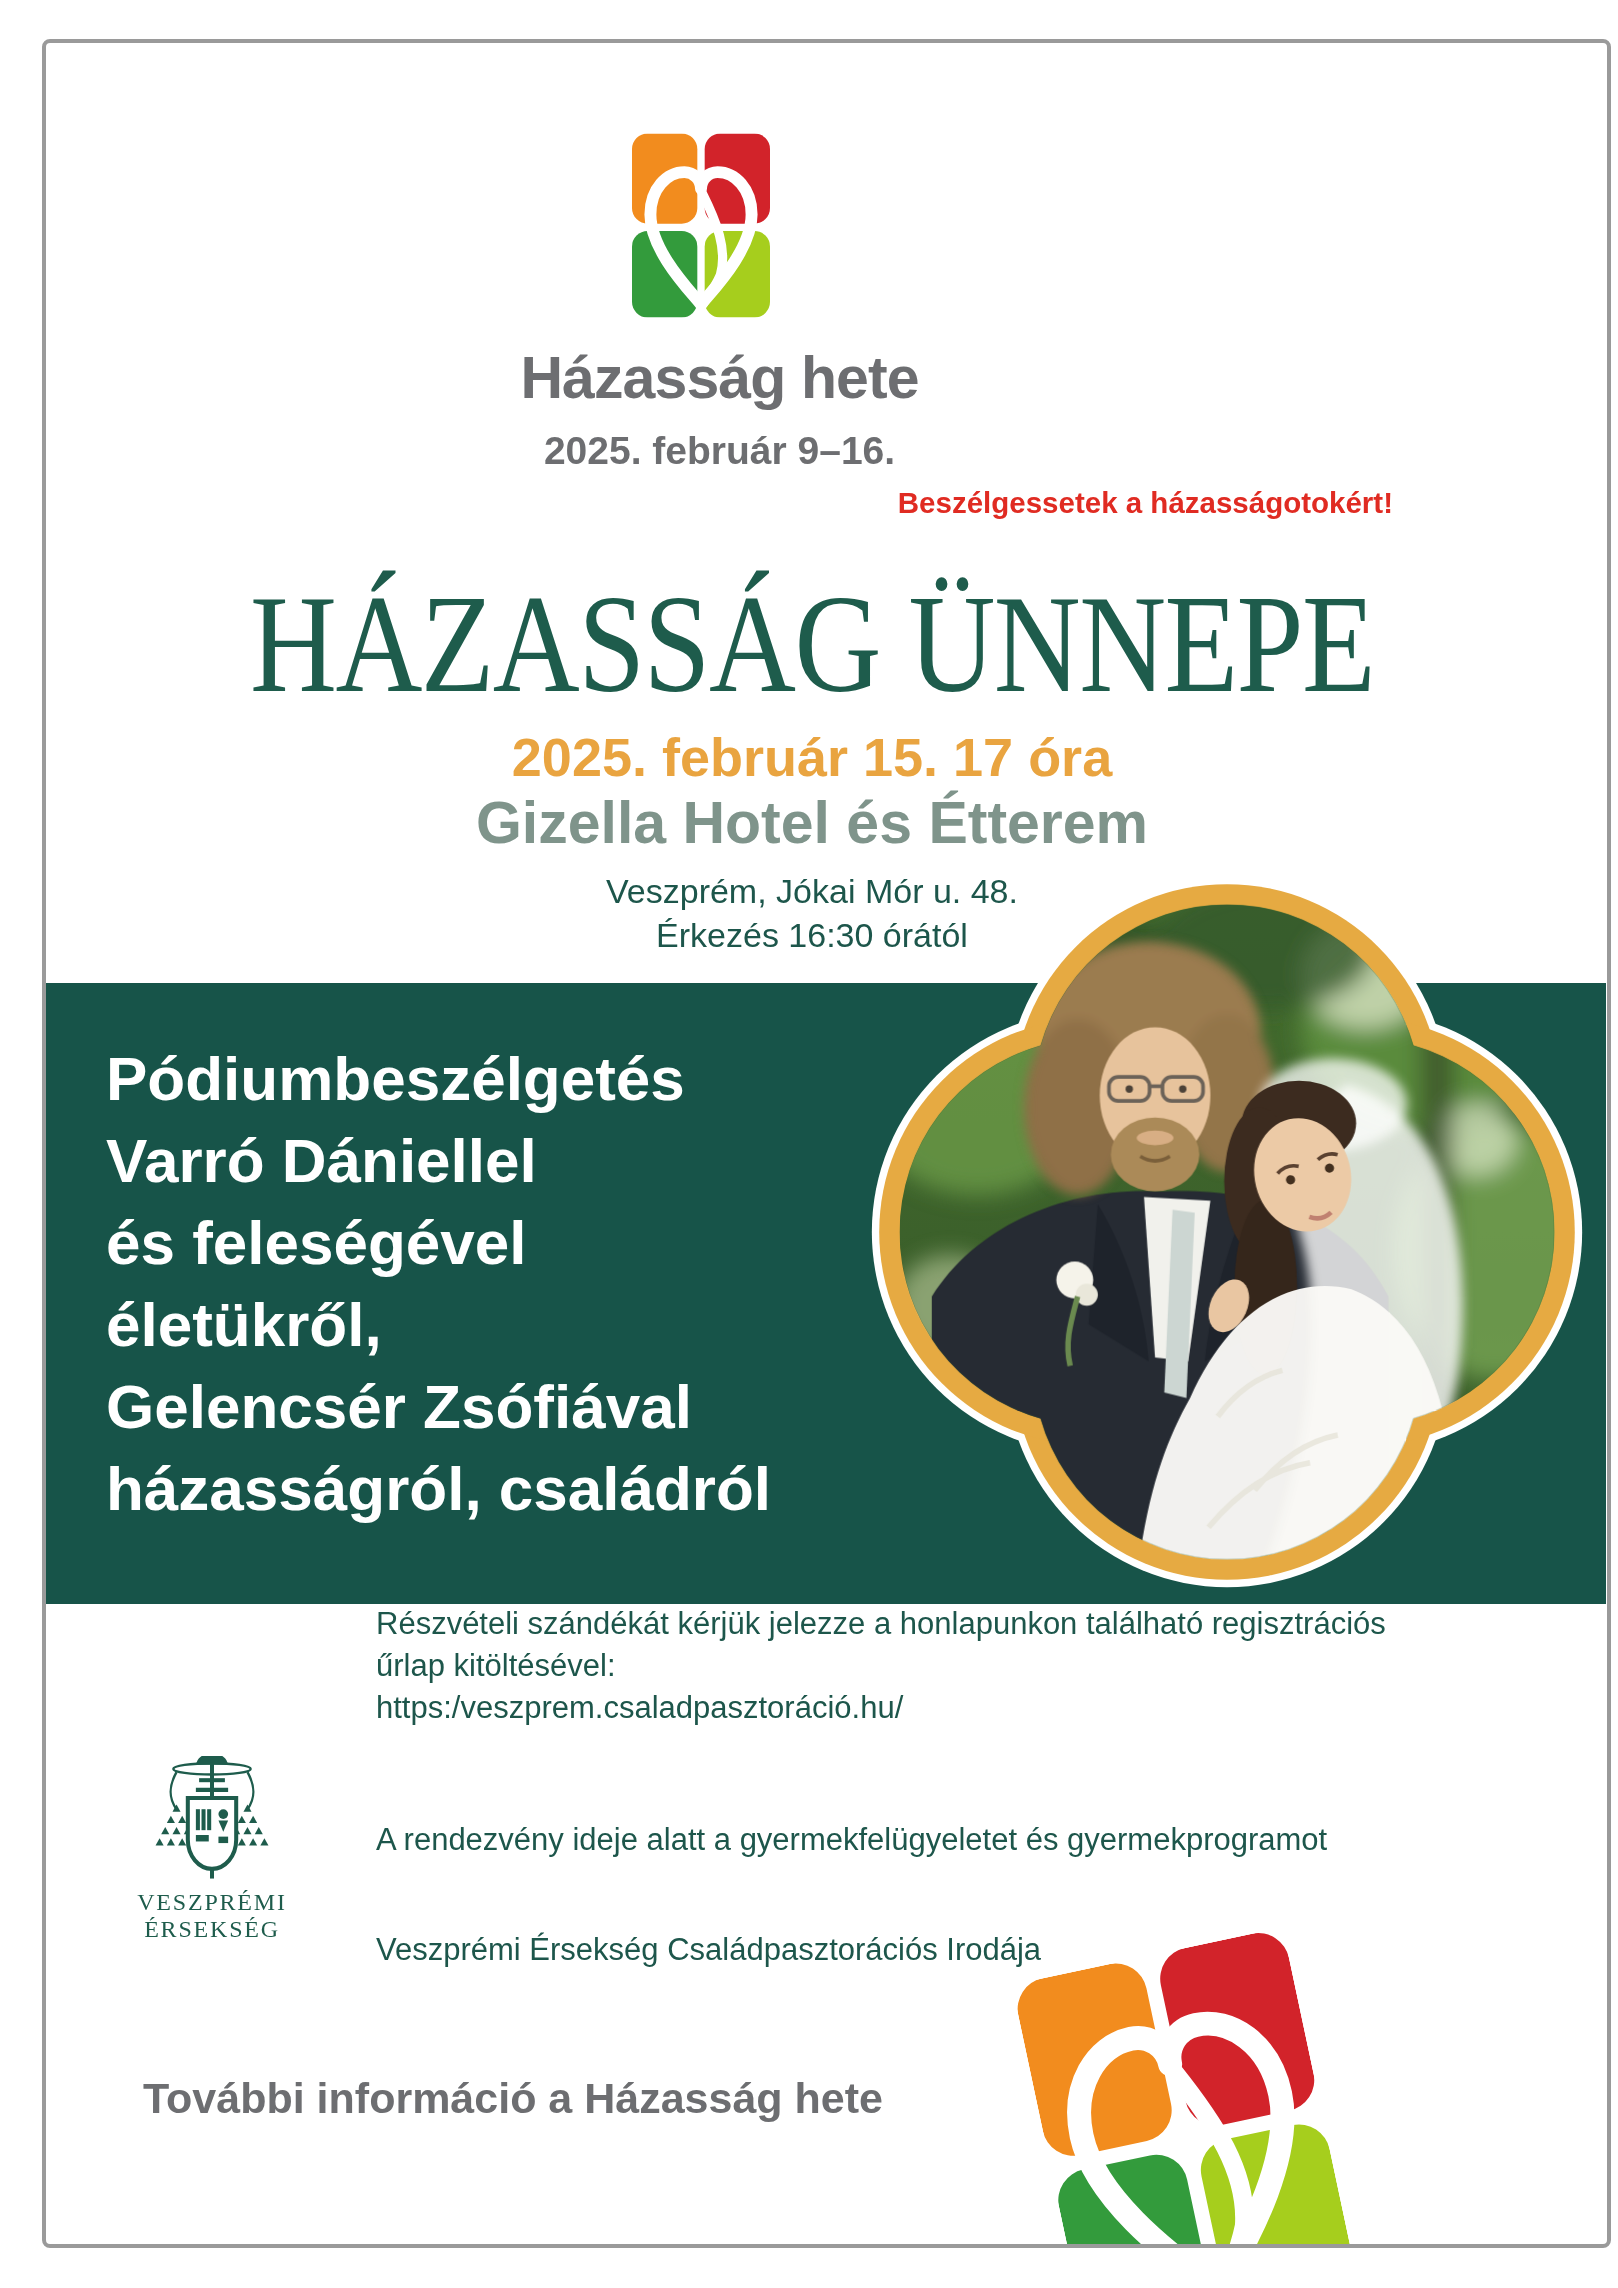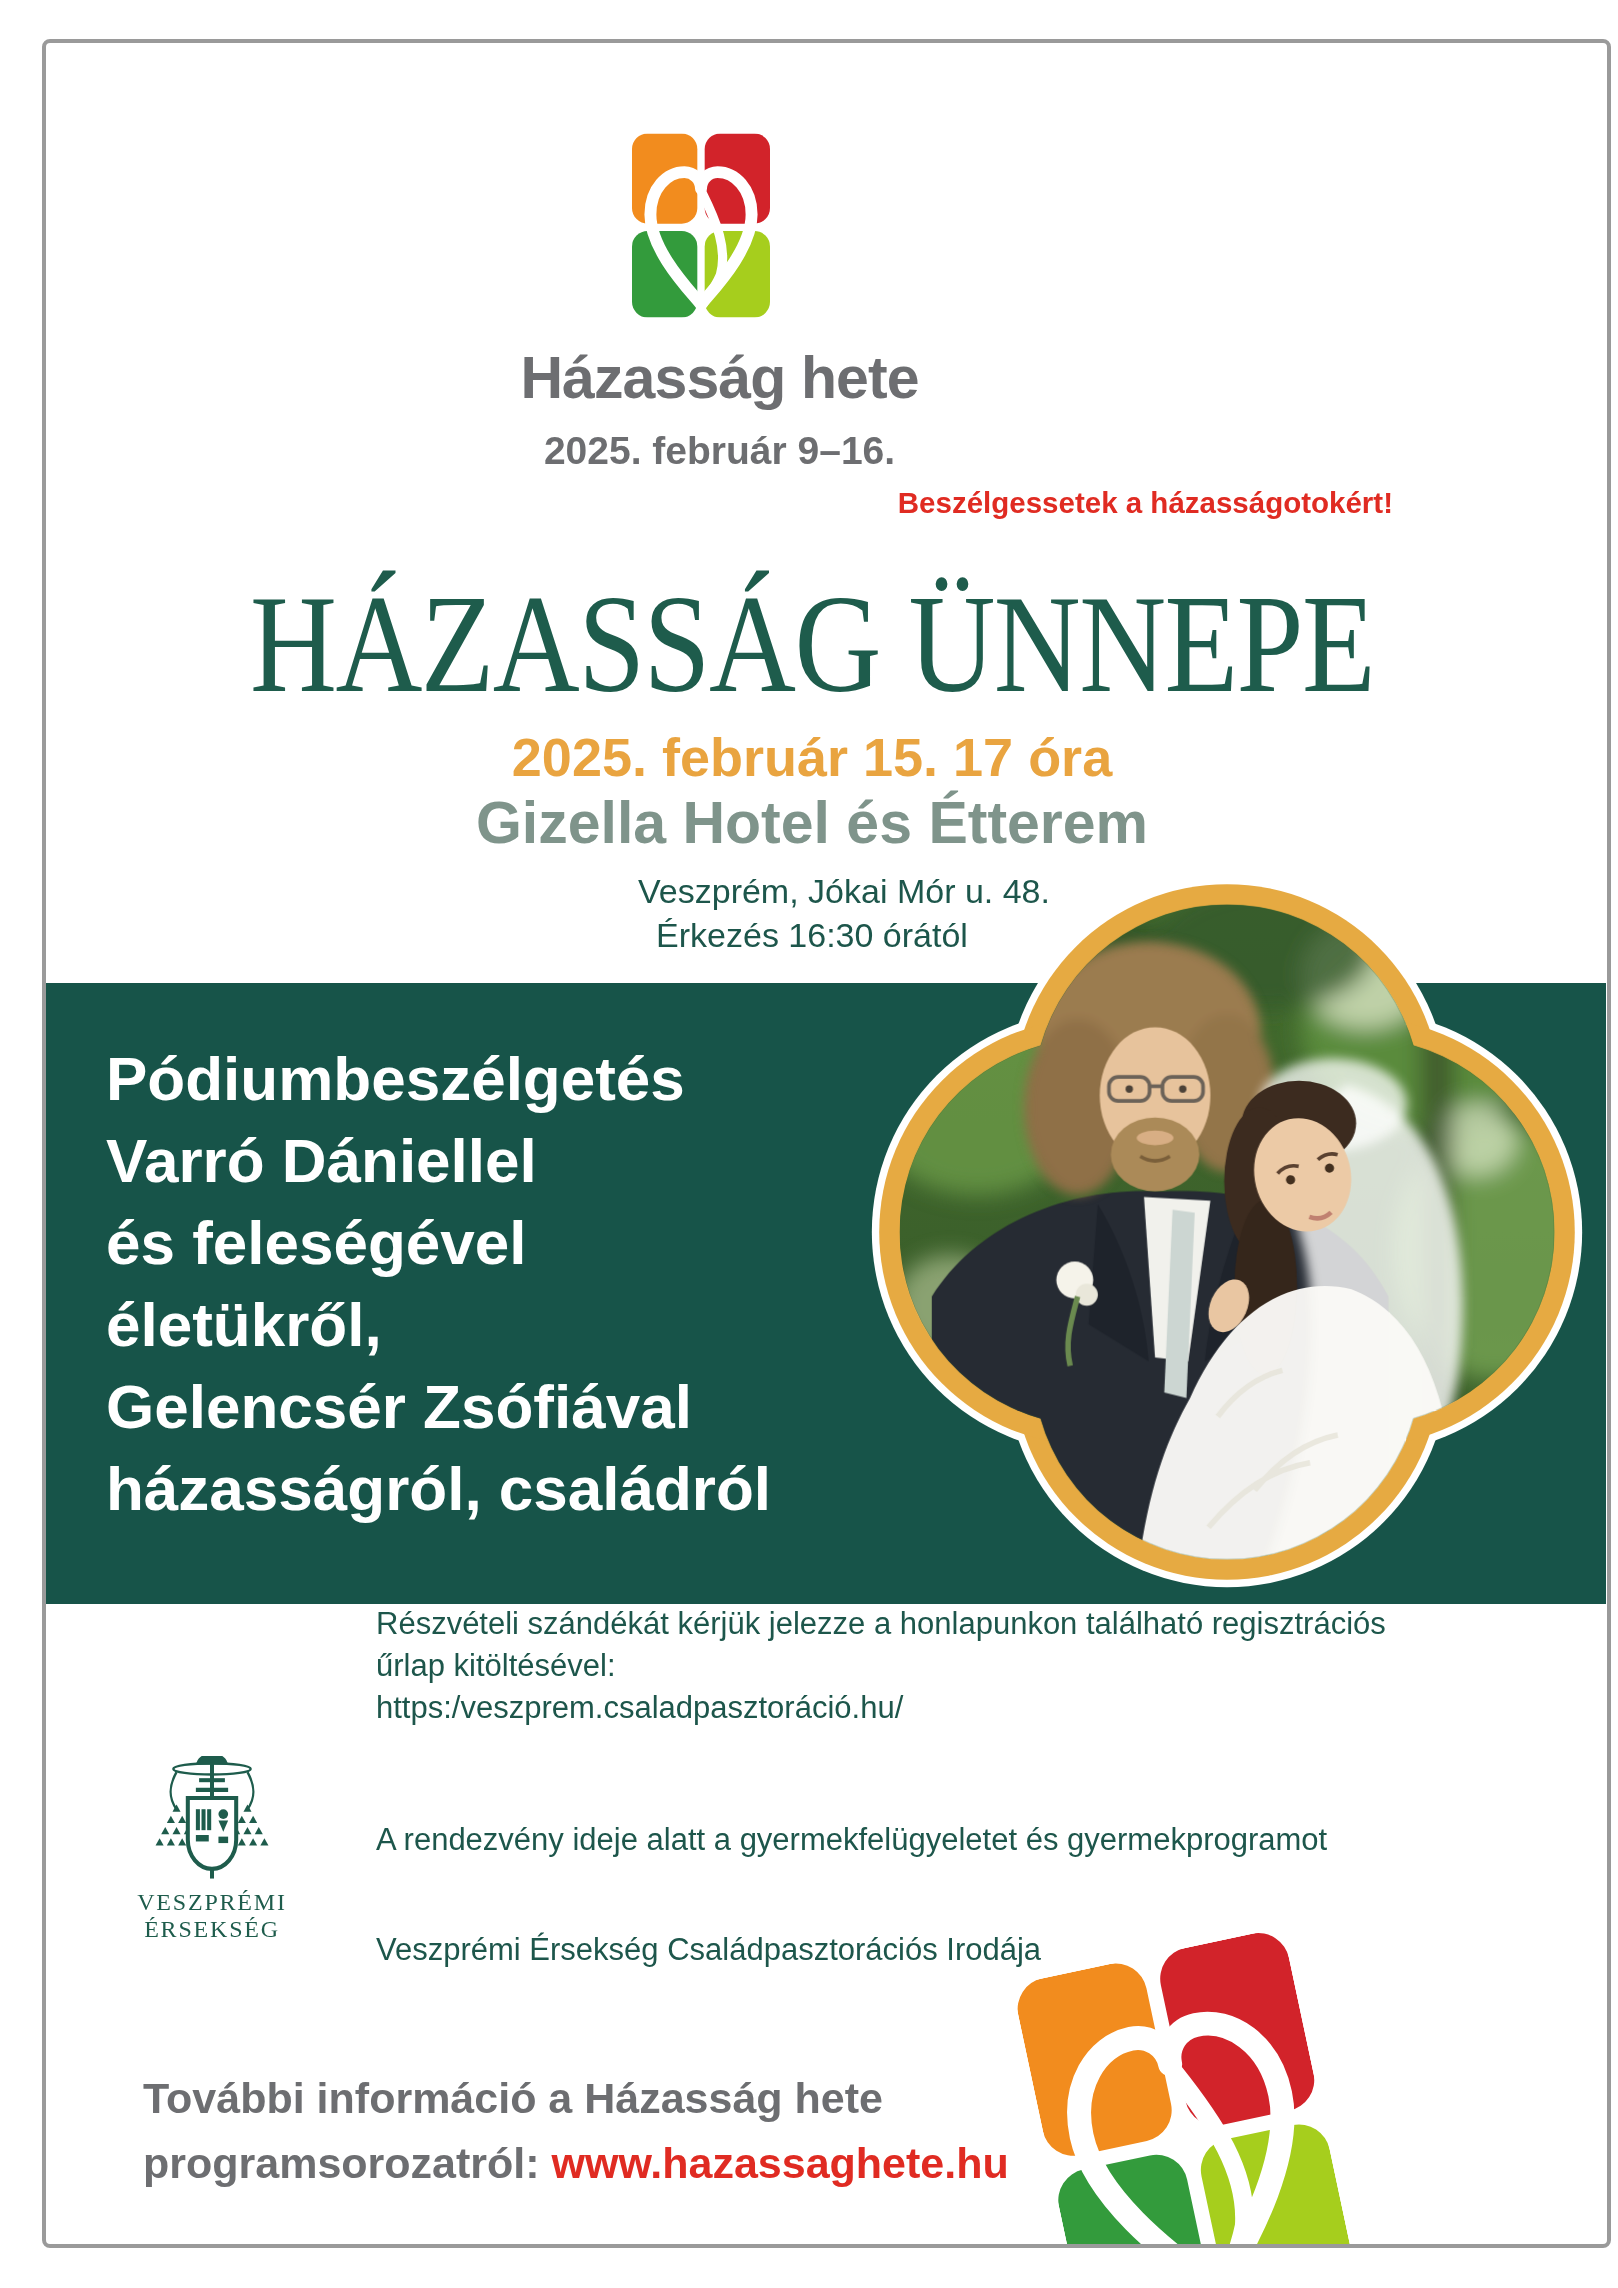--- a/index.html
+++ b/index.html
@@ -34,21 +34,21 @@
   .event-title{
     top:522px;width:1532px;text-align:center;
     font-family:"Liberation Serif",serif;
     font-size:140px;line-height:157px;font-weight:400;
     color:#1e5c4c;white-space:nowrap;
     transform:scaleX(.86);transform-origin:50% 0;
     letter-spacing:-1.8px;
   }
   .event-datetime{top:683px;font-size:54px;font-weight:bold;color:#e9a440;}
   .event-venue{top:746px;font-size:59px;font-weight:bold;color:#7f948b;}
-  .event-address{top:829px;font-size:34px;color:#1d564b;padding-left:32px;}
+  .event-address{top:829px;font-size:34px;color:#1d564b;}
   .event-arrival{top:873px;font-size:34px;color:#1d564b;}
 
   
   .band{left:0;top:940px;width:1560px;height:621px;background:#175449;}
   .program{
     left:60px;top:995px;width:904px;
     font-size:62px;line-height:82px;font-weight:bold;color:#ffffff;
     z-index:3;
   }
   .quatrefoil{left:821px;top:820px;width:720px;height:738px;z-index:4;}
@@ -284,21 +284,20 @@
       <circle cx="134" cy="72" r="6"></circle>
       <path d="M128,80 h12 l-6,14 Z"></path>
       <rect x="100" y="98" width="16" height="8"></rect>
       <rect x="128" y="100" width="12" height="8"></rect>
     </g>
   </svg>
   <div class="abs crest-label">VESZPRÉMI ÉRSEKSÉG</div>
 
   <div class="abs footer">
     <div>További információ a Házasság hete</div>
-    <div><span>programsorozatról: </span><span class="site">www.hazassaghete.hu</span></div>
   </div>
 
   <svg class="abs bottom-logo" viewBox="0 0 150 200">
     <use href="#heartLogo"></use>
   </svg>
 
 </div>
 
 
 </body></html>

